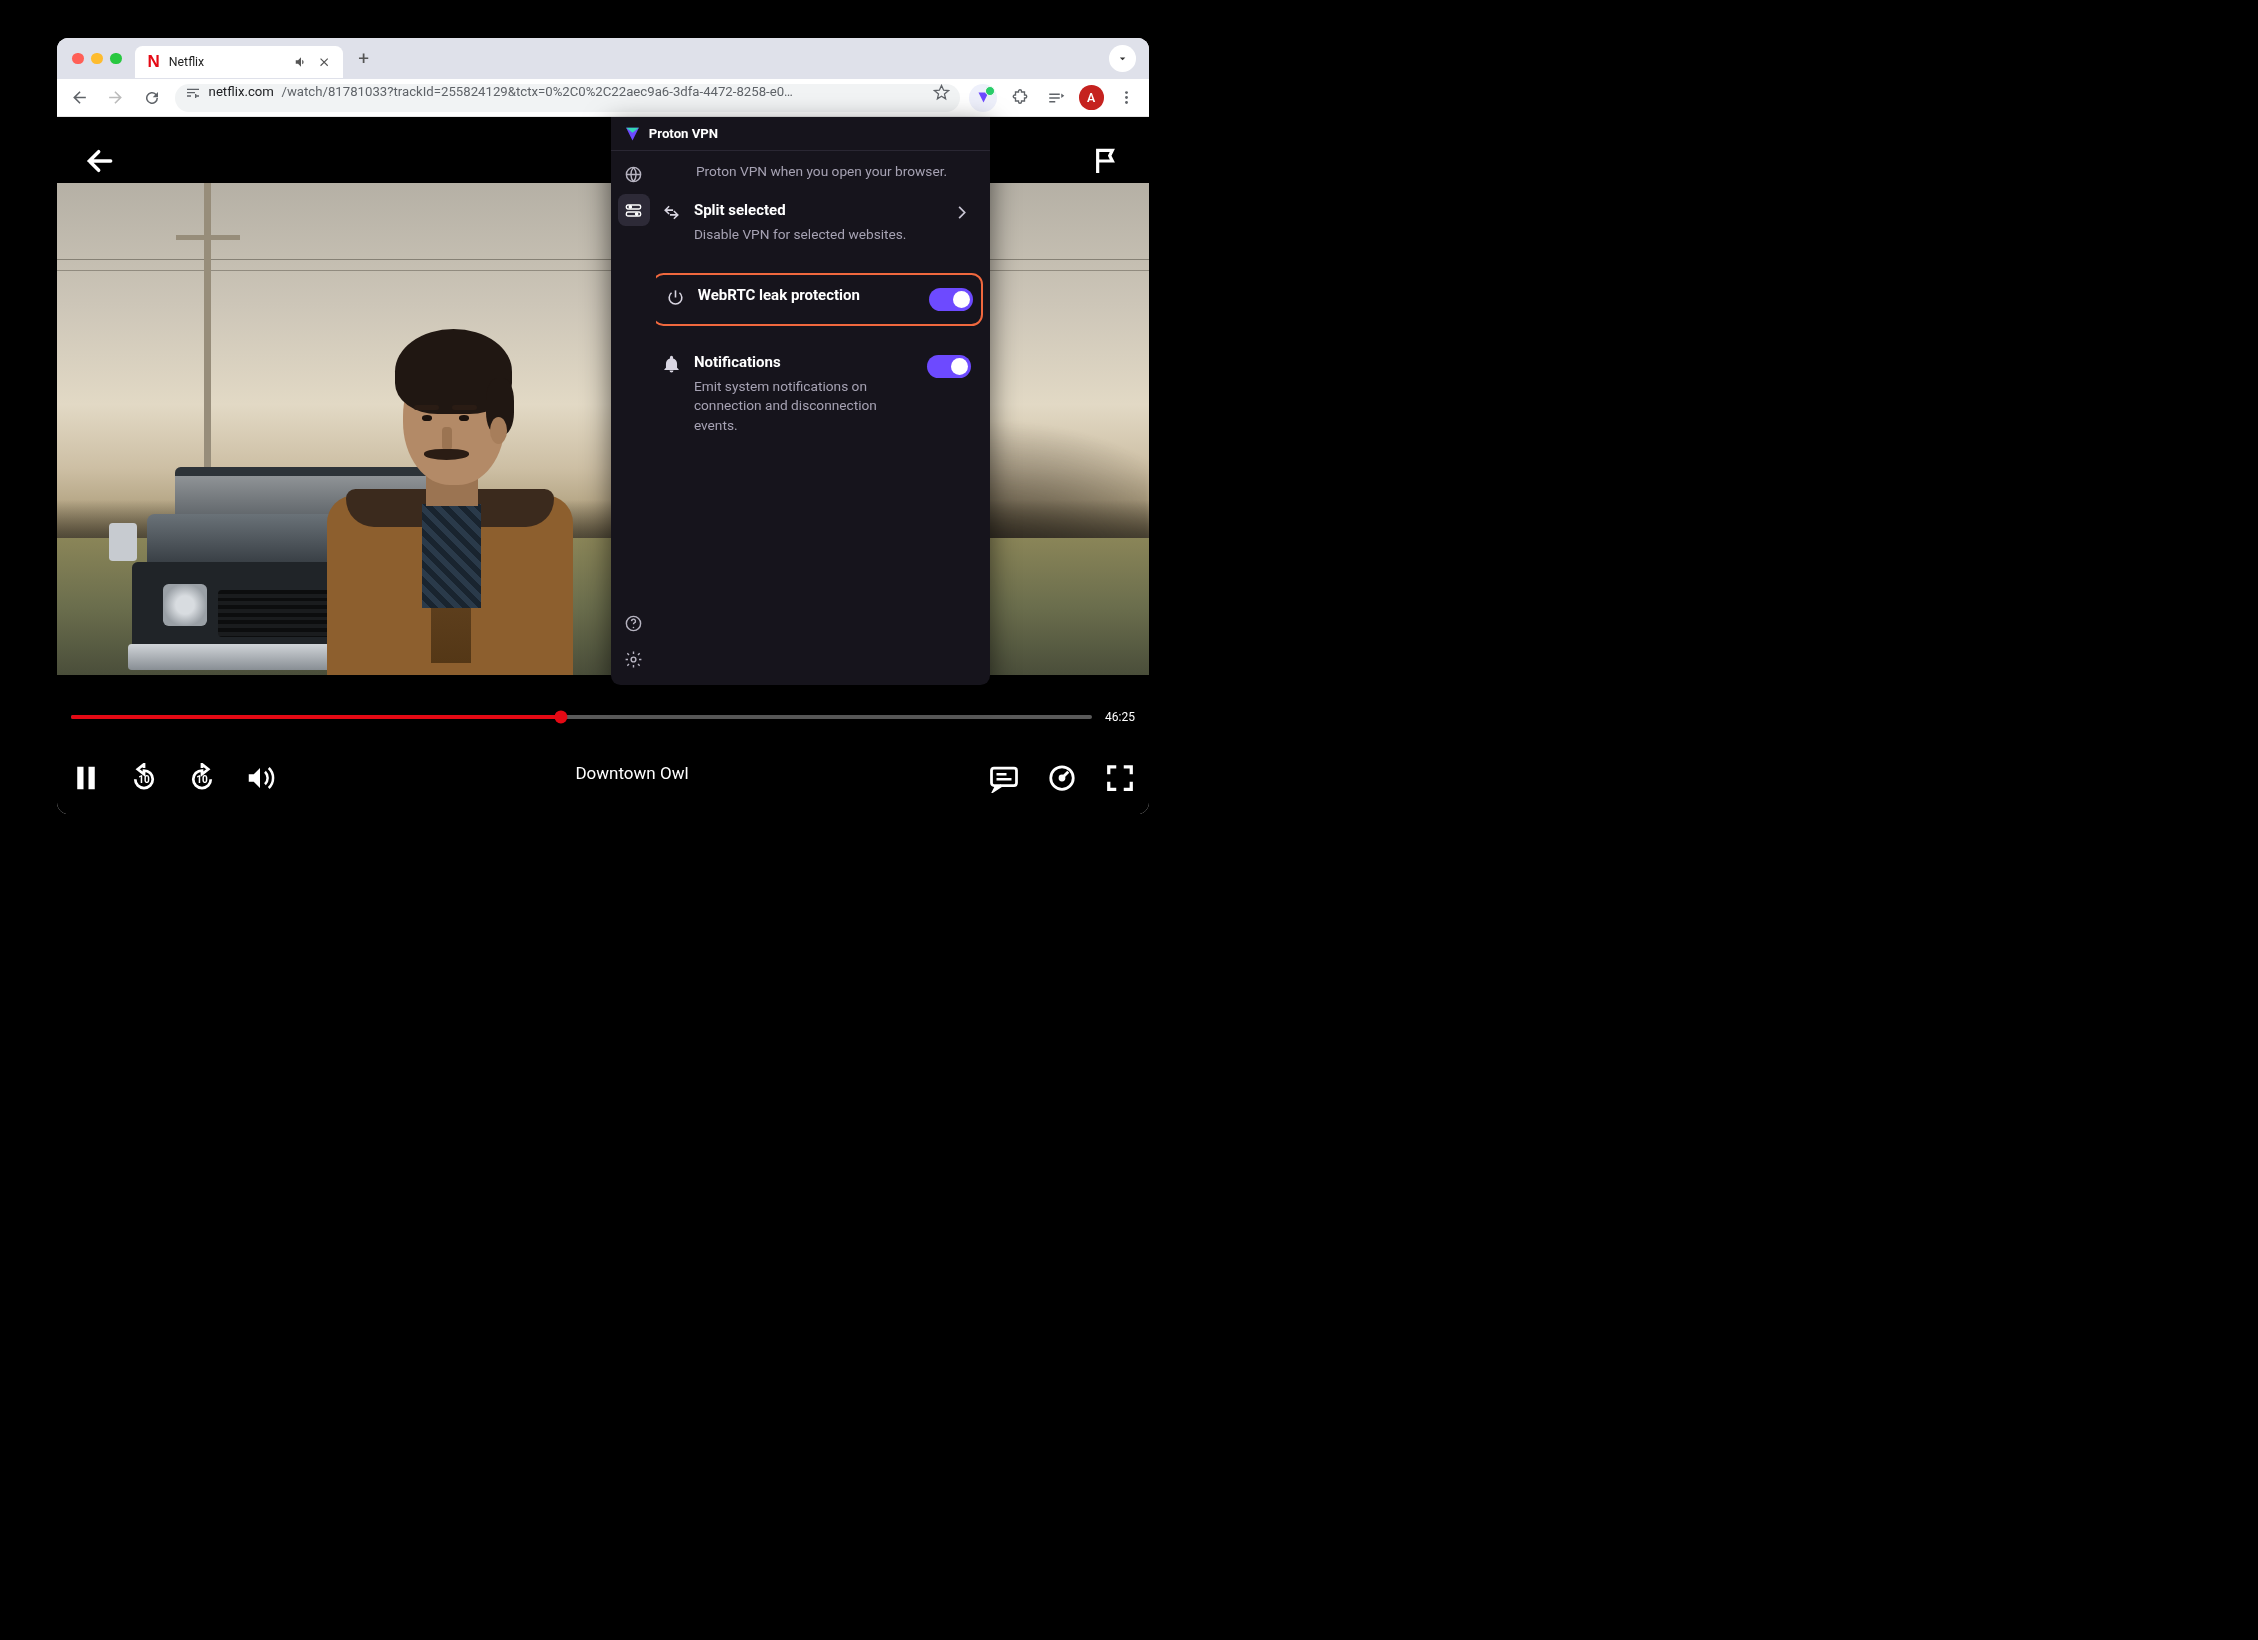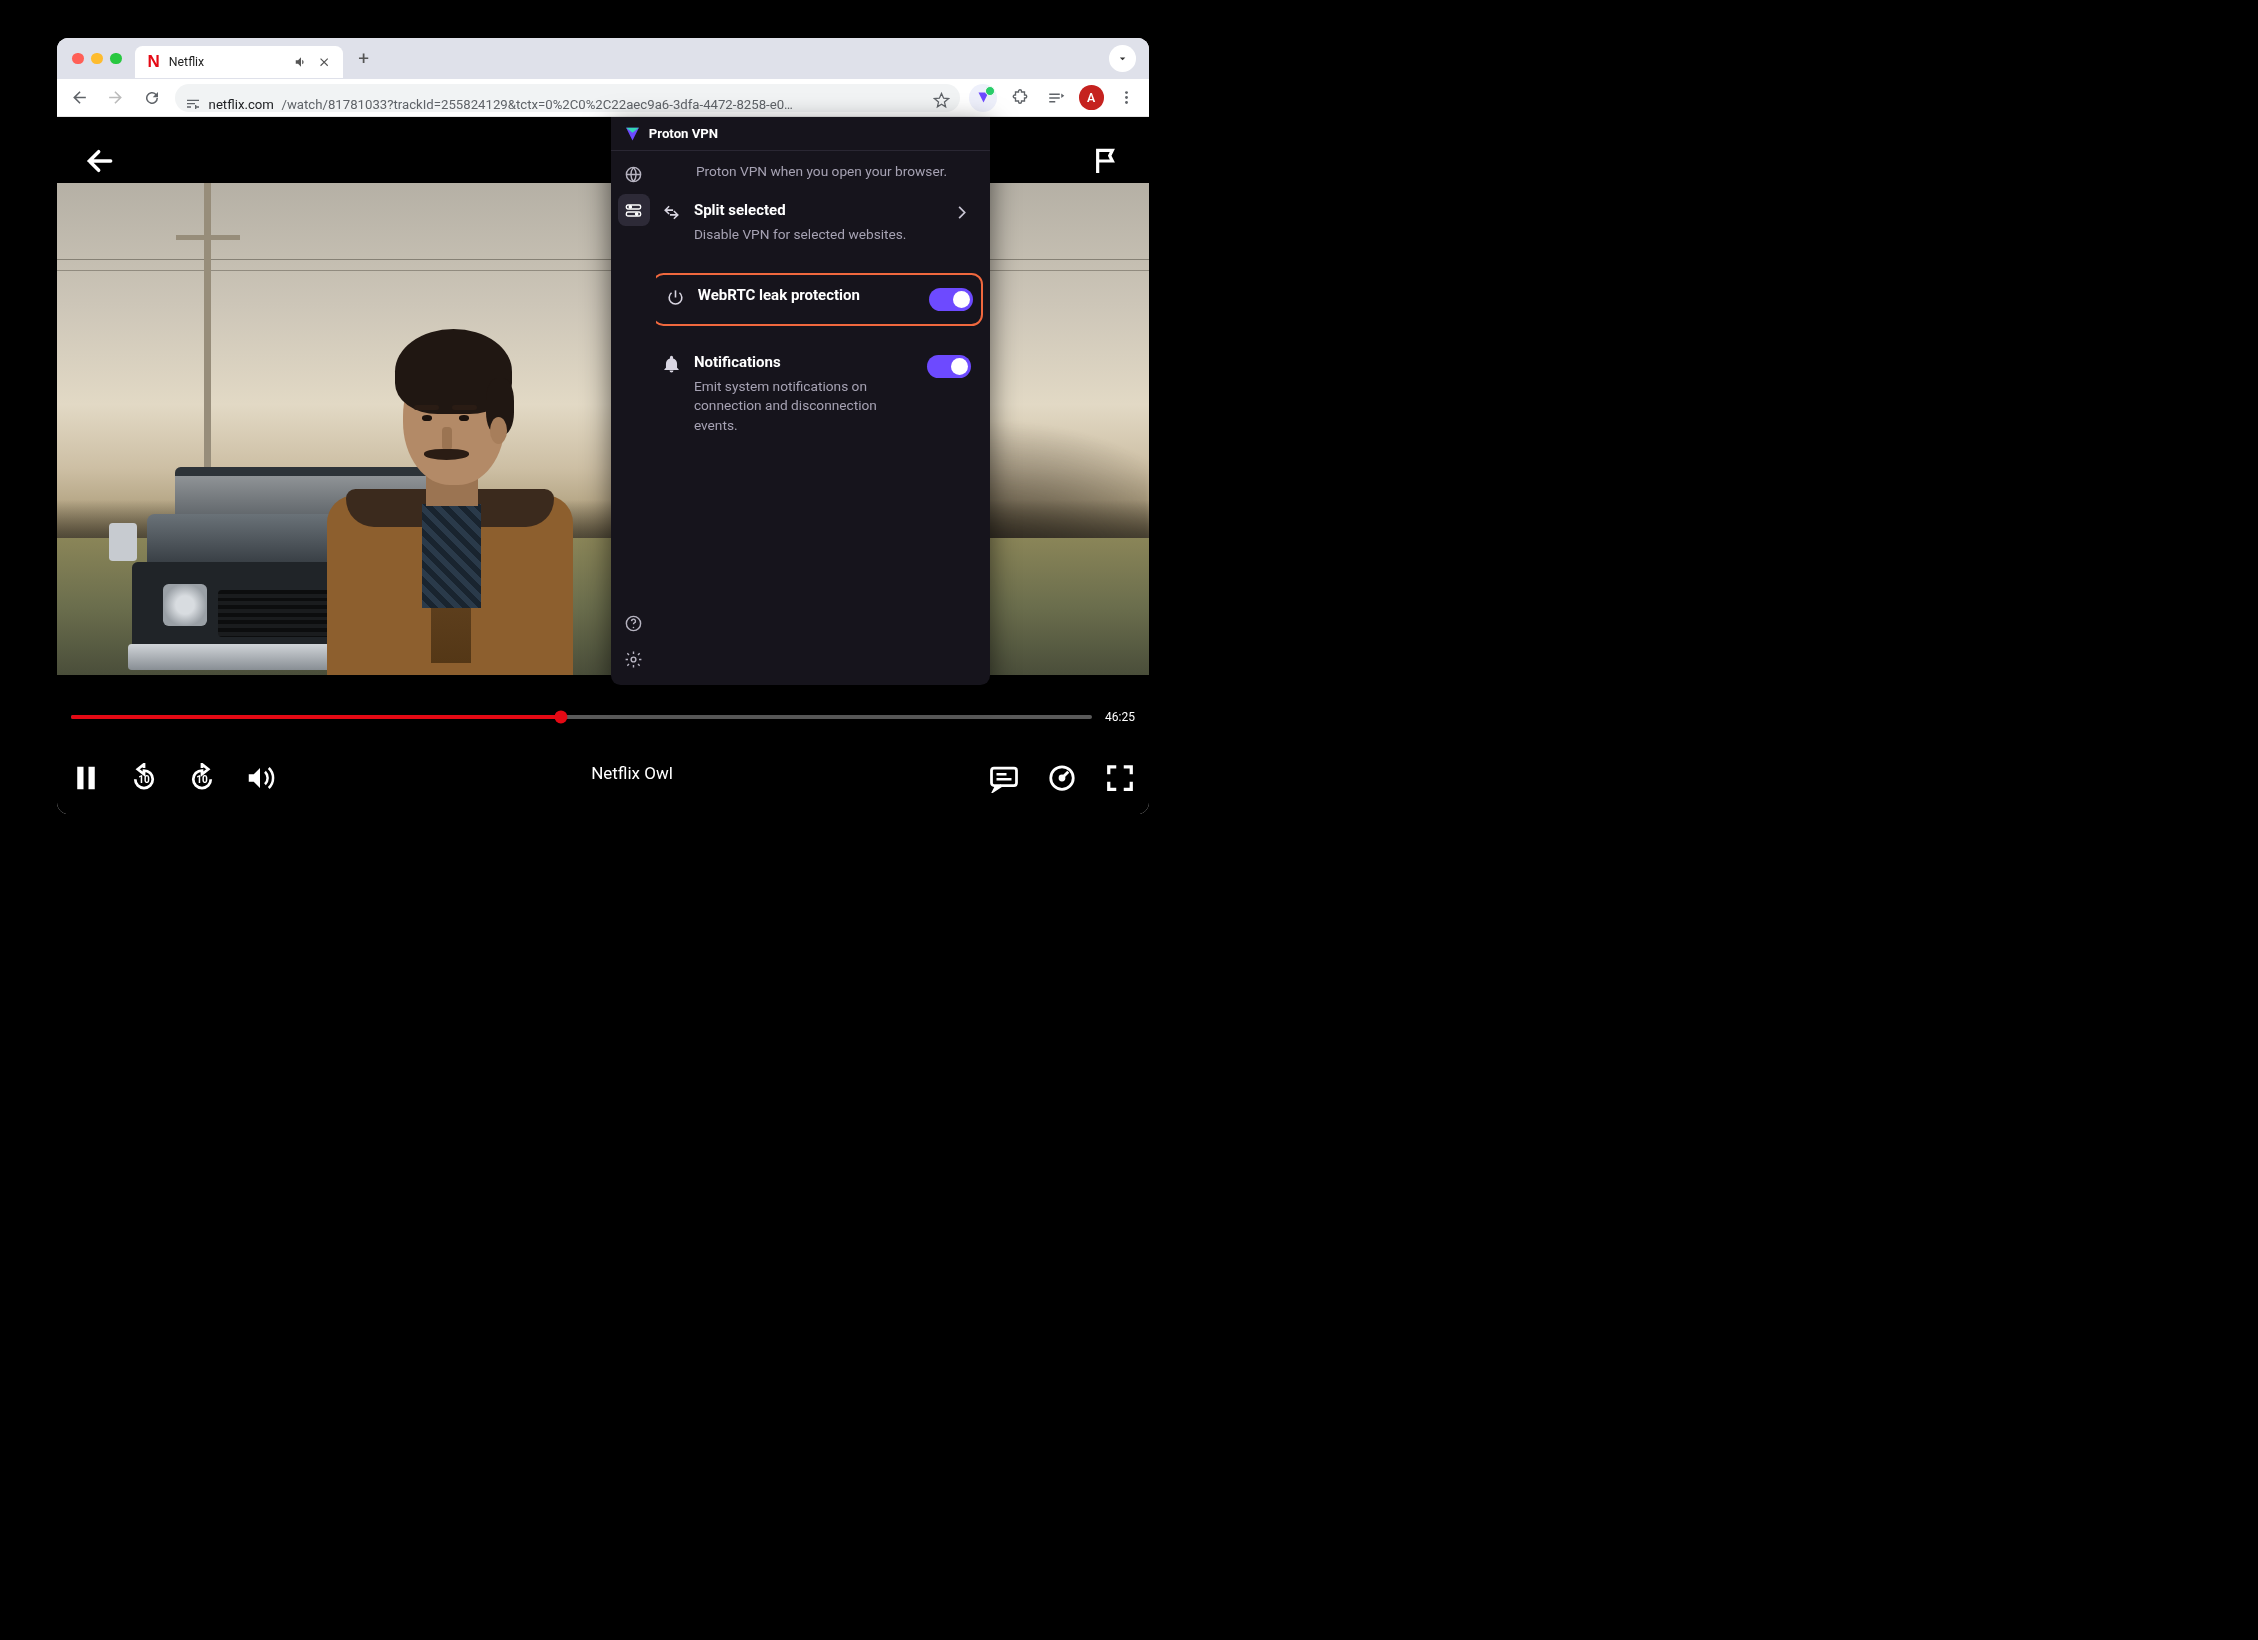--- a/index.html
+++ b/index.html
@@ -58,21 +58,21 @@
   gap: 9.5px;
 }
 .toolbar .navbtn { width: 26.5px; height: 26.5px; display: flex; align-items: center; justify-content: center; color: #5f6368; border-radius: 50%; }
 .toolbar .navbtn.disabled { color: #bbb; }
 .url-bar {
   flex: 1;
   height: 28px;
   background: #f1f3f4;
   border-radius: 15px;
   display: flex;
-  align-items: flex-end;
+  align-items: flex-start;
   padding: 0 9.5px;
   gap: 7.6px;
   font-size: 13.2px;
   color: #5f6368;
   overflow: hidden;
 }
 .url-bar .tune { width: 17px; height: 17px; display:flex; align-items:center; justify-content:center; }
 .url-bar .domain { color: #202124; }
 .url-bar .path { white-space: nowrap; overflow: hidden; text-overflow: ellipsis; flex:1; }
 .url-bar .star { color: #5f6368; }
@@ -386,21 +386,21 @@
               <text x="12" y="16" text-anchor="middle" fill="currentColor" stroke="none" class="seek-badge">10</text>
             </svg>
         </div>
         <div class="ctrl">
           <svg viewBox="0 0 24 24" fill="currentColor">
               <path d="M3 9v6h4l5 5V4L7 9H3z"></path>
               <path fill="none" stroke="currentColor" stroke-width="2" d="M16 7a7 7 0 0 1 0 10M19 4a11 11 0 0 1 0 16"></path>
             </svg>
         </div>
       </div>
-      <div class="ctrl-center">Netflix Owl</div>
+      <div class="ctrl-center">Downtown Owl</div>
       <div class="ctrl-right">
         <div class="ctrl">
           <svg viewBox="0 0 24 24" fill="none" stroke="currentColor" stroke-width="2.2">
               <rect x="2" y="4" width="20" height="14" rx="2"></rect>
               <path d="M6 18l-2 4 6-4"></path>
               <path stroke-width="2" d="M6 9h8M6 13h12"></path>
             </svg>
         </div>
         <div class="ctrl">
           <svg viewBox="0 0 24 24" fill="none" stroke="currentColor" stroke-width="2.2">

